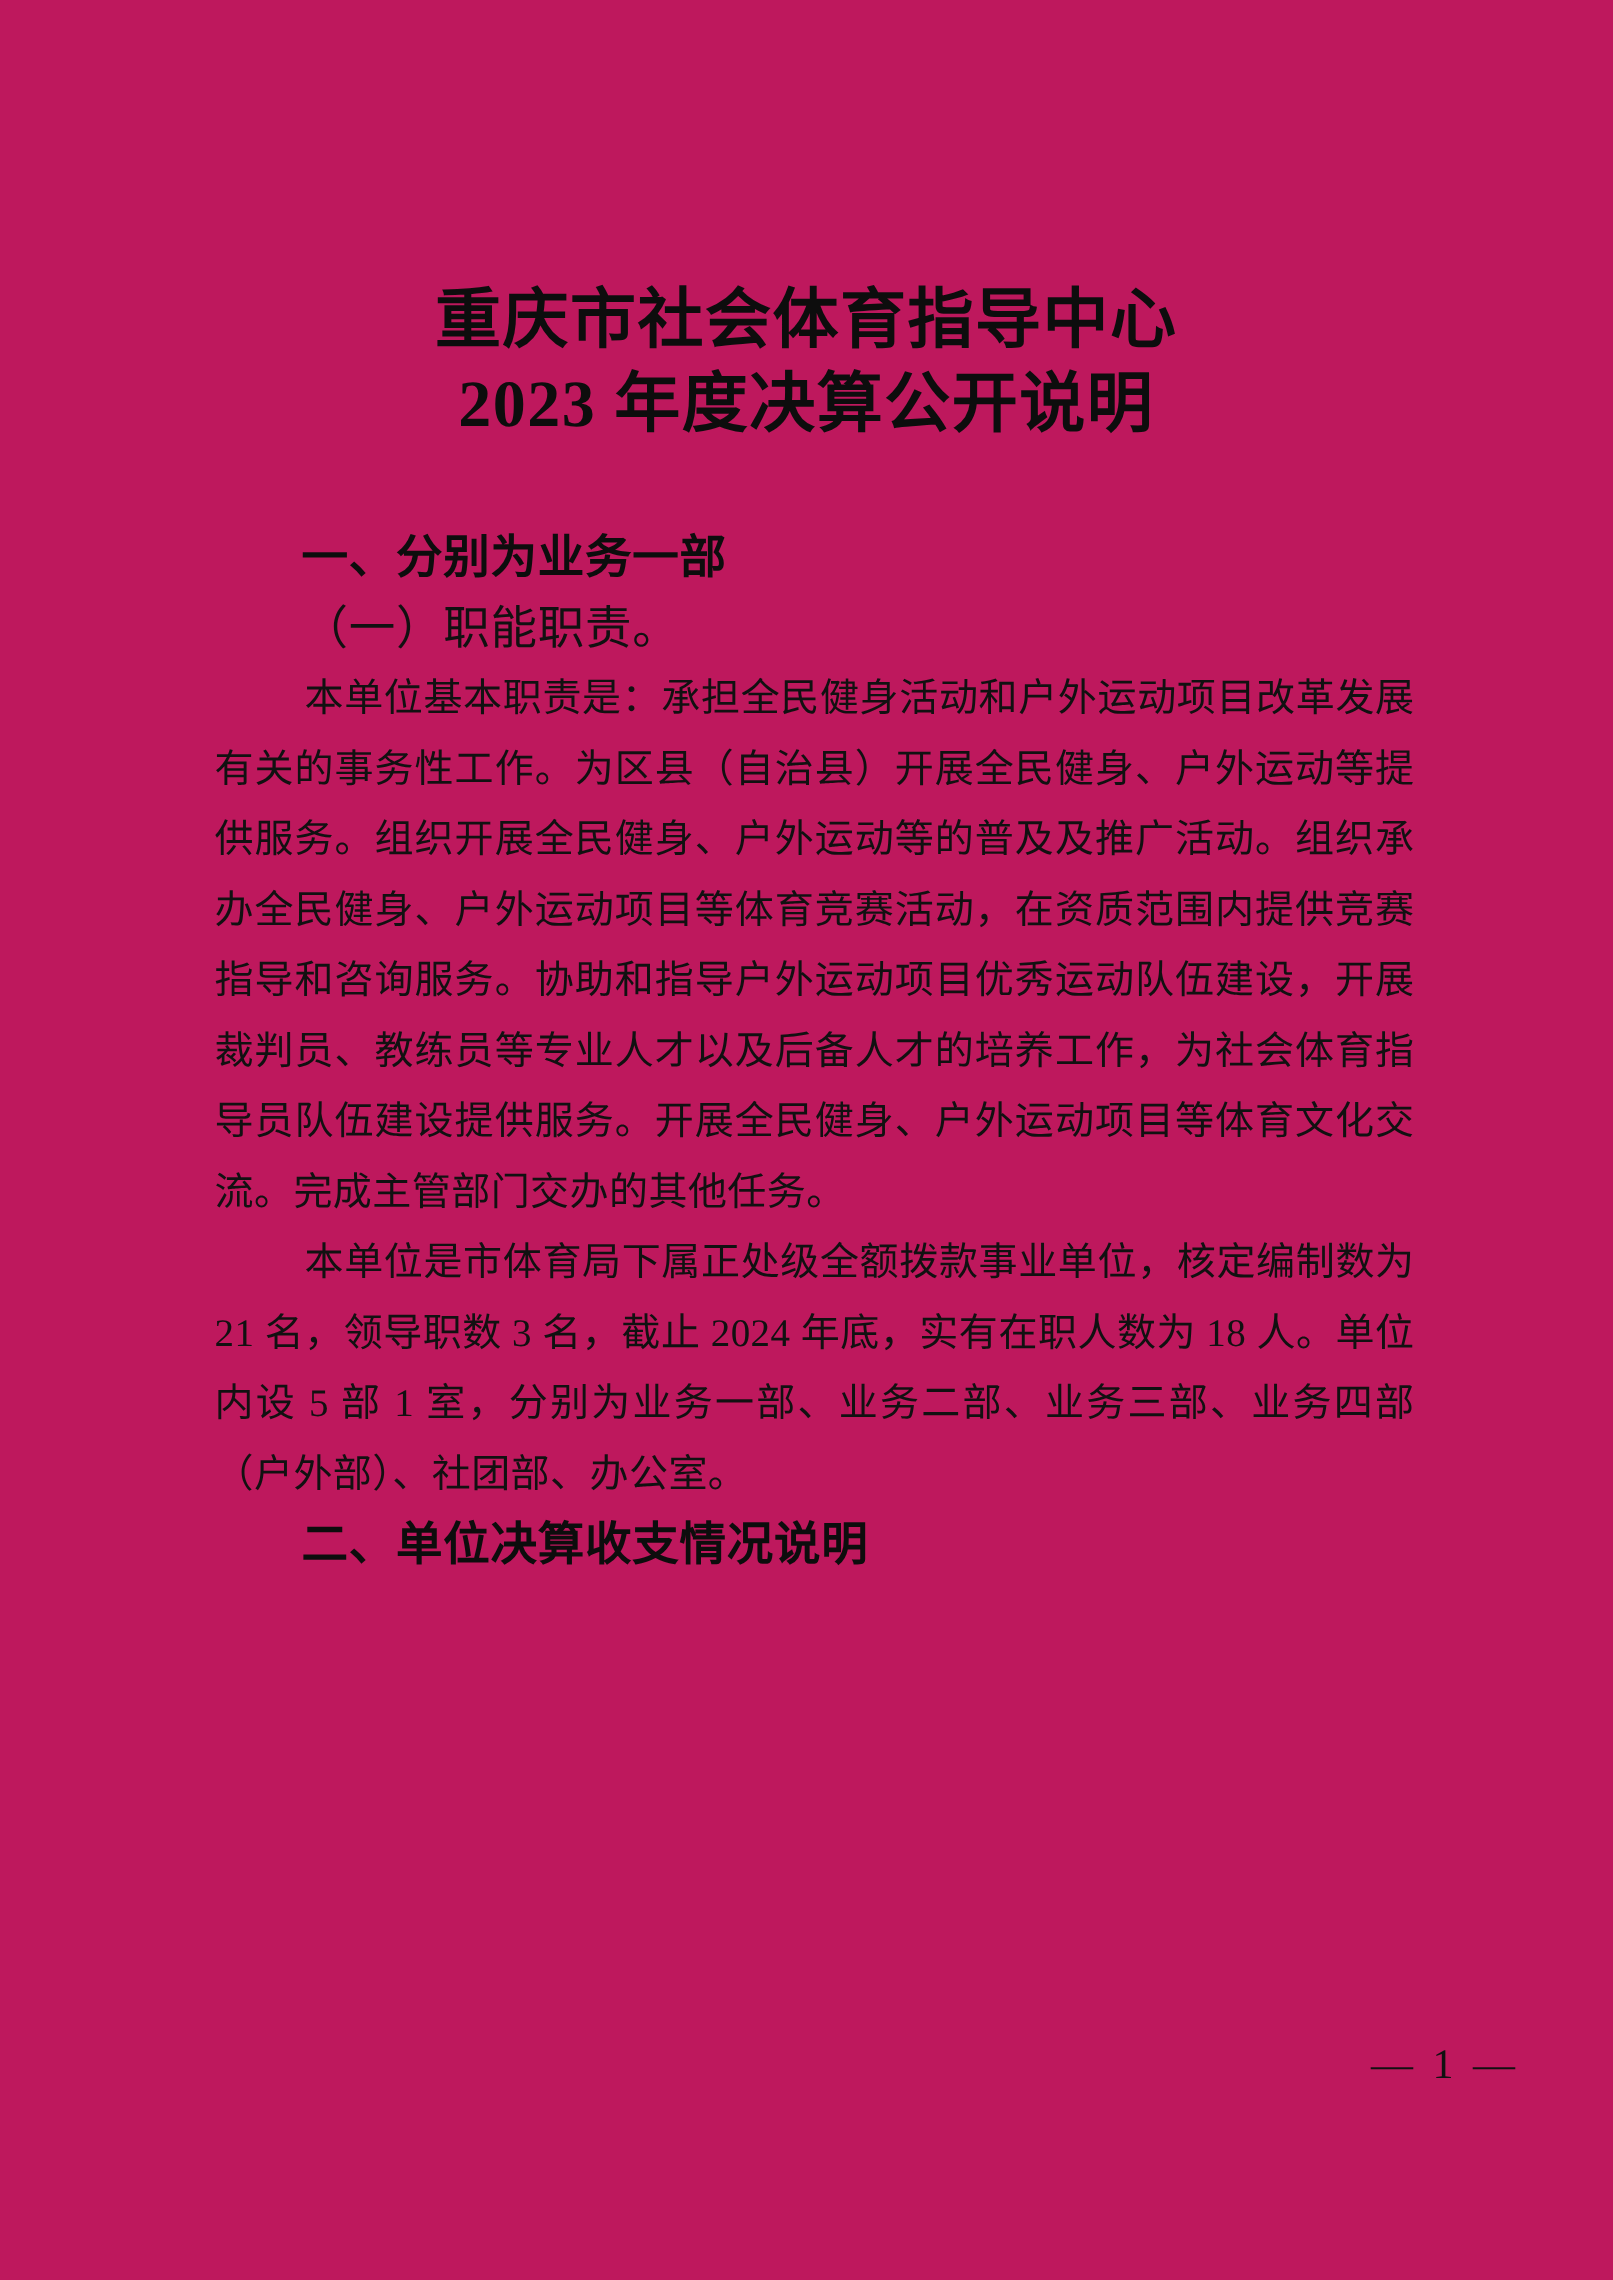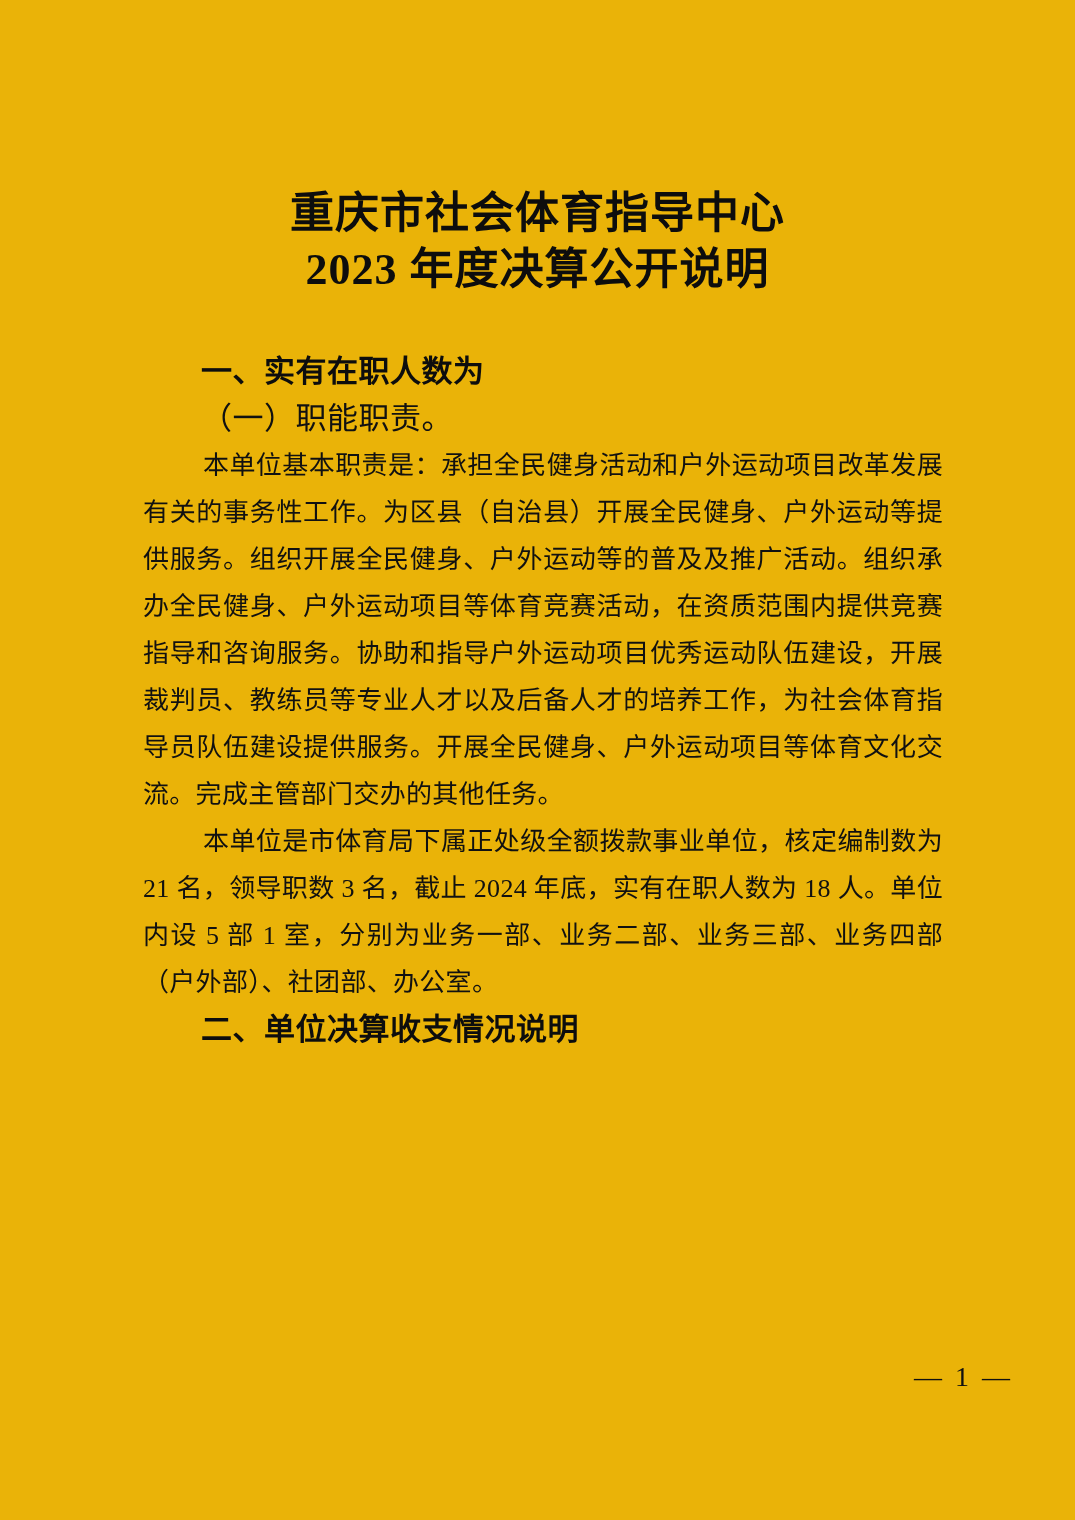--- a/index.html
+++ b/index.html
@@ -7,21 +7,21 @@
     margin: 0;
     padding: 0;
     background: #ffffff;
   }
 
   .page {
     position: relative;
     width: 1075px;
     height: 1520px;
     margin: 0 auto;
-    background: #eab308;
+    background: #be185d;
     overflow: hidden;
     box-sizing: border-box;
     font-family: "Liberation Serif", "DejaVu Serif", serif;
     color: #111111;
     -webkit-font-smoothing: antialiased;
   }
 
   
   .doc-title {
     position: absolute;
@@ -110,21 +110,21 @@
 
 <div class="page">
 
   <div class="doc-title">
     <span class="title-line">重庆市社会体育指导中心</span>
     <span class="title-line">2023 年度决算公开说明</span>
   </div>
 
   <div class="content">
 
-    <p class="section-heading">一、实有在职人数为</p>
+    <p class="section-heading">一、分别为业务一部</p>
 
     <p class="sub-heading">（一）职能职责。</p>
 
     <p class="body-para">本单位基本职责是：承担全民健身活动和户外运动项目改革发展有关的事务性工作。为区县（自治县）开展全民健身、户外运动等提供服务。组织开展全民健身、户外运动等的普及及推广活动。组织承办全民健身、户外运动项目等体育竞赛活动，在资质范围内提供竞赛指导和咨询服务。协助和指导户外运动项目优秀运动队伍建设，开展裁判员、教练员等专业人才以及后备人才的培养工作，为社会体育指导员队伍建设提供服务。开展全民健身、户外运动项目等体育文化交流。完成主管部门交办的其他任务。</p>
 
 
     <p class="body-para">本单位是市体育局下属正处级全额拨款事业单位，核定编制数为 21 名，领导职数 3 名，截止 2024 年底，实有在职人数为 18 人。单位内设 5 部 1 室，分别为业务一部、业务二部、业务三部、业务四部（户外部）、社团部、办公室。</p>
 
     <p class="section-heading">二、单位决算收支情况说明</p>
 

